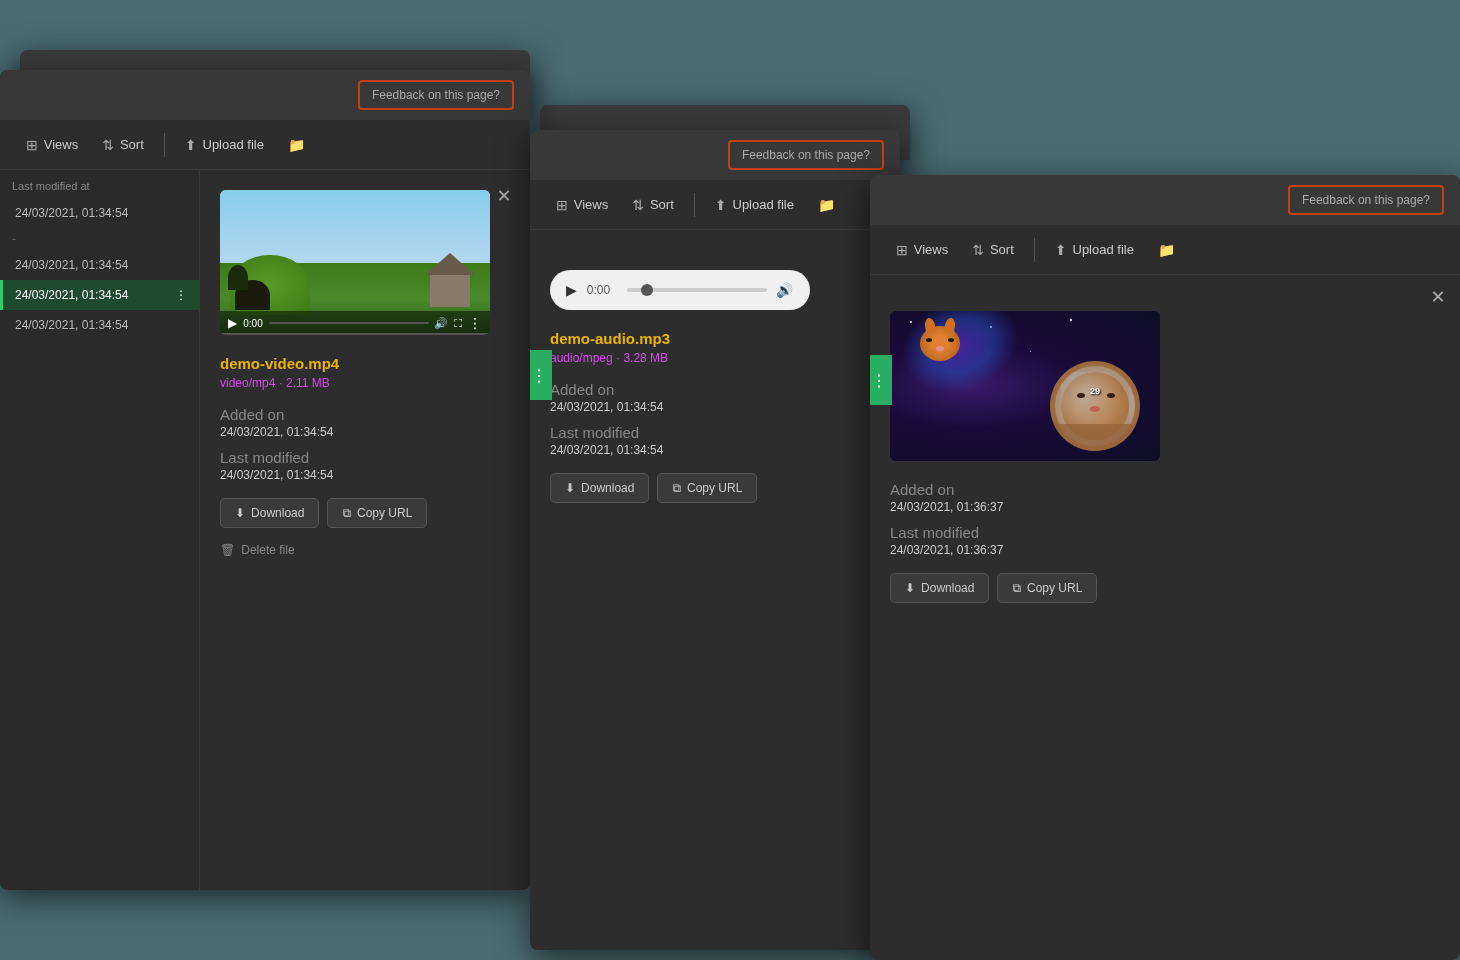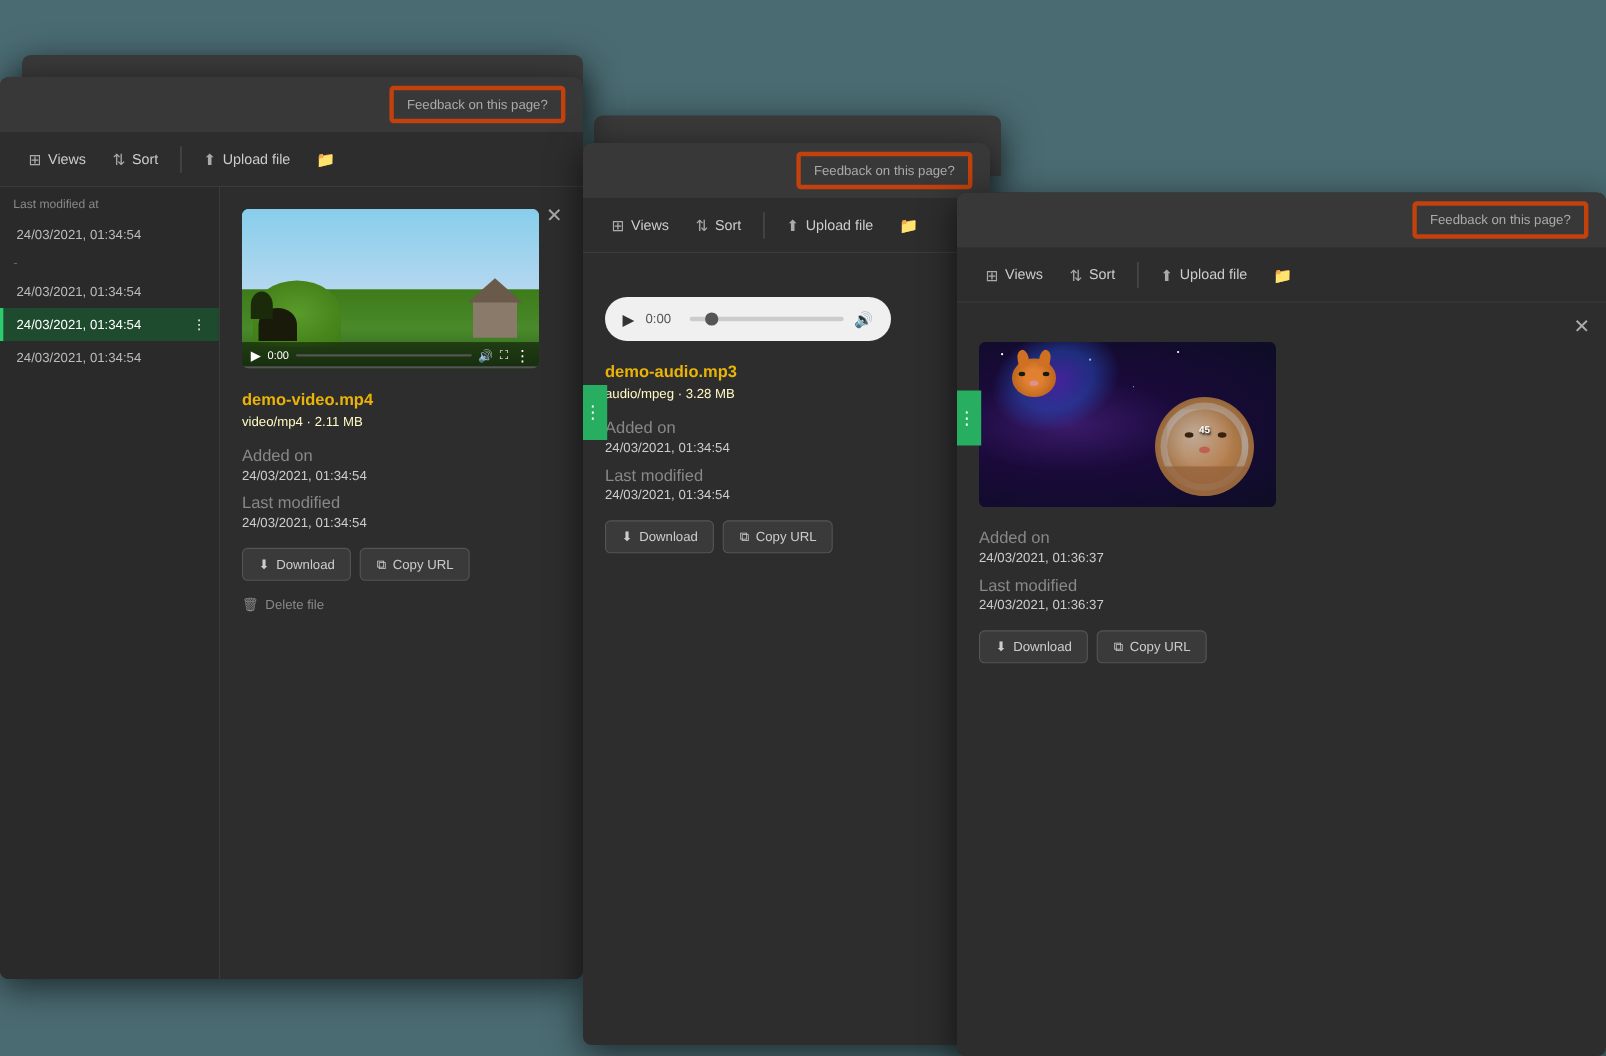--- a/index.html
+++ b/index.html
@@ -50,21 +50,21 @@
       background: #383838;
       height: 50px;
       display: flex;
       align-items: center;
       justify-content: flex-end;
       padding: 0 16px;
     }
 
     .feedback-btn {
       background: transparent;
-      border: 4px solid #c2410c;
+      border: 2px solid #c2410c;
       color: #aaa;
       font-size: 12px;
       padding: 6px 12px;
       border-radius: 4px;
       cursor: pointer;
     }
 
     
     .toolbar {
       display: flex;
@@ -332,21 +332,21 @@
     
     .file-name {
       font-size: 15px;
       font-weight: 600;
       color: #eab308;
       margin-bottom: 4px;
     }
 
     .file-meta {
       font-size: 12px;
-      color: #fef9c3;
+      color: #d946ef;
       margin-bottom: 16px;
     }
 
     .info-label {
       font-size: 15px;
       color: #888;
       margin-bottom: 2px;
     }
 
     .info-value {
@@ -620,21 +620,21 @@
         <div style="position:absolute;top:8px;left:180px;width:2px;height:2px;background:#fff;border-radius:50%;"></div>
 
         <div style="position:absolute;top:-10px;left:10px;width:120px;height:90px;background:radial-gradient(ellipse,rgba(80,40,180,0.8) 0%,rgba(40,80,200,0.5) 40%,transparent 70%);border-radius:50%;transform:rotate(-20deg);"></div>
 
         <div style="position:absolute;bottom:10px;right:20px;width:90px;height:90px;background:radial-gradient(circle,#b88050 30%,#a07040 60%,#805030 100%);border-radius:50%;overflow:hidden;">
 
           <div style="position:absolute;top:5px;left:5px;width:80px;height:80px;border-radius:50%;border:6px solid rgba(200,220,255,0.3);background:radial-gradient(circle at 35% 35%,rgba(200,230,255,0.4) 0%,transparent 60%);"></div>
 
           <div style="position:absolute;bottom:0;left:0;right:0;height:30%;background:rgba(150,100,60,0.8);"></div>
 
-          <div style="position:absolute;top:25px;left:50%;transform:translateX(-50%);color:#fff;font-size:9px;font-weight:bold;text-shadow:1px 1px 2px #000;">45</div>
+          <div style="position:absolute;top:25px;left:50%;transform:translateX(-50%);color:#fff;font-size:9px;font-weight:bold;text-shadow:1px 1px 2px #000;">29</div>
 
           <div style="position:absolute;top:35%;left:30%;width:8px;height:5px;background:#3a2010;border-radius:50%;"></div>
           <div style="position:absolute;top:35%;right:28%;width:8px;height:5px;background:#3a2010;border-radius:50%;"></div>
           <div style="position:absolute;top:50%;left:50%;transform:translateX(-50%);width:10px;height:6px;background:#c06050;border-radius:50%;"></div>
         </div>
 
         <div style="position:absolute;top:15px;left:30px;width:50px;height:50px;">
           <div style="width:40px;height:35px;background:radial-gradient(circle,#e08030 30%,#c06820 70%);border-radius:50%;position:relative;">
             <div style="position:absolute;top:-8px;left:5px;width:10px;height:15px;background:#d07020;border-radius:50% 50% 0 0;transform:rotate(-10deg);"></div>
             <div style="position:absolute;top:-8px;right:5px;width:10px;height:15px;background:#d07020;border-radius:50% 50% 0 0;transform:rotate(10deg);"></div>

